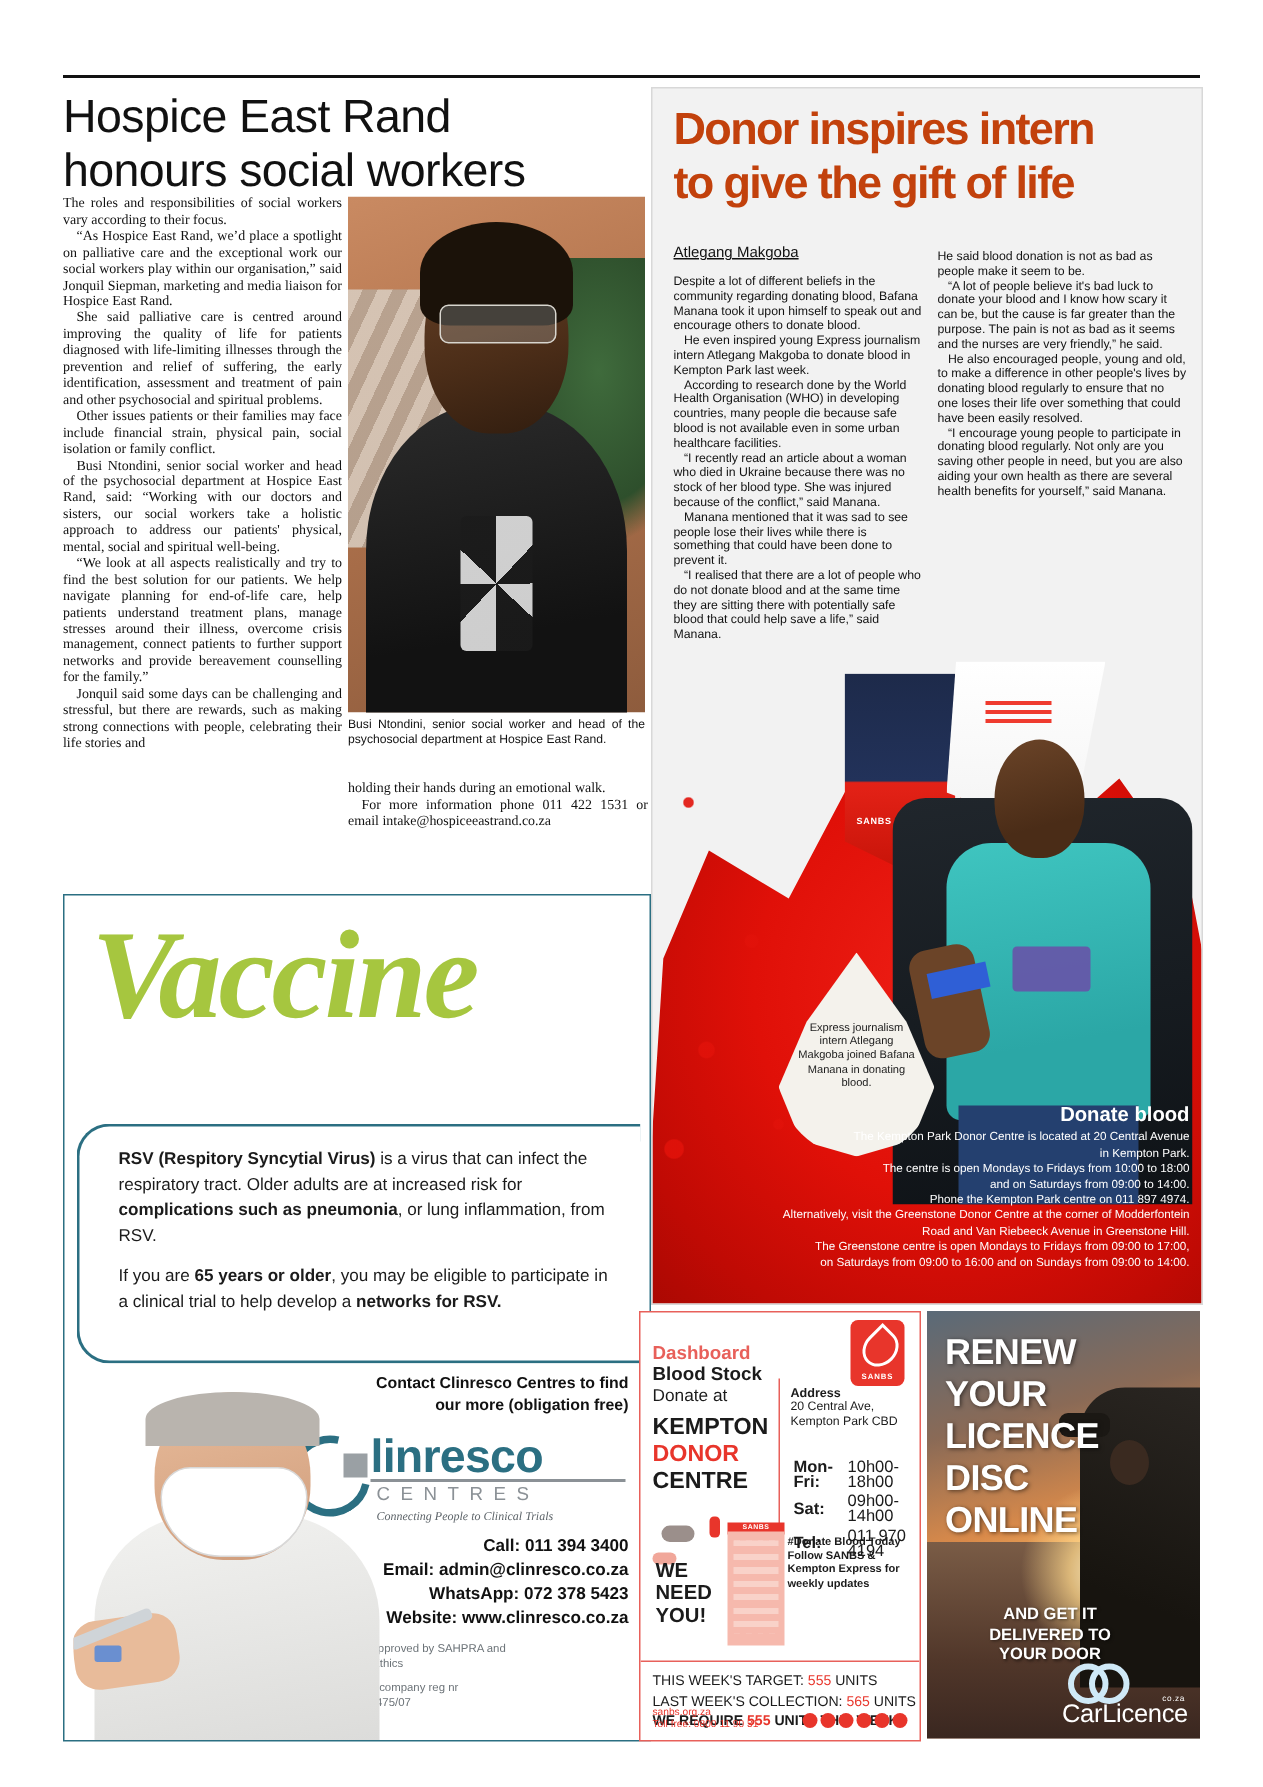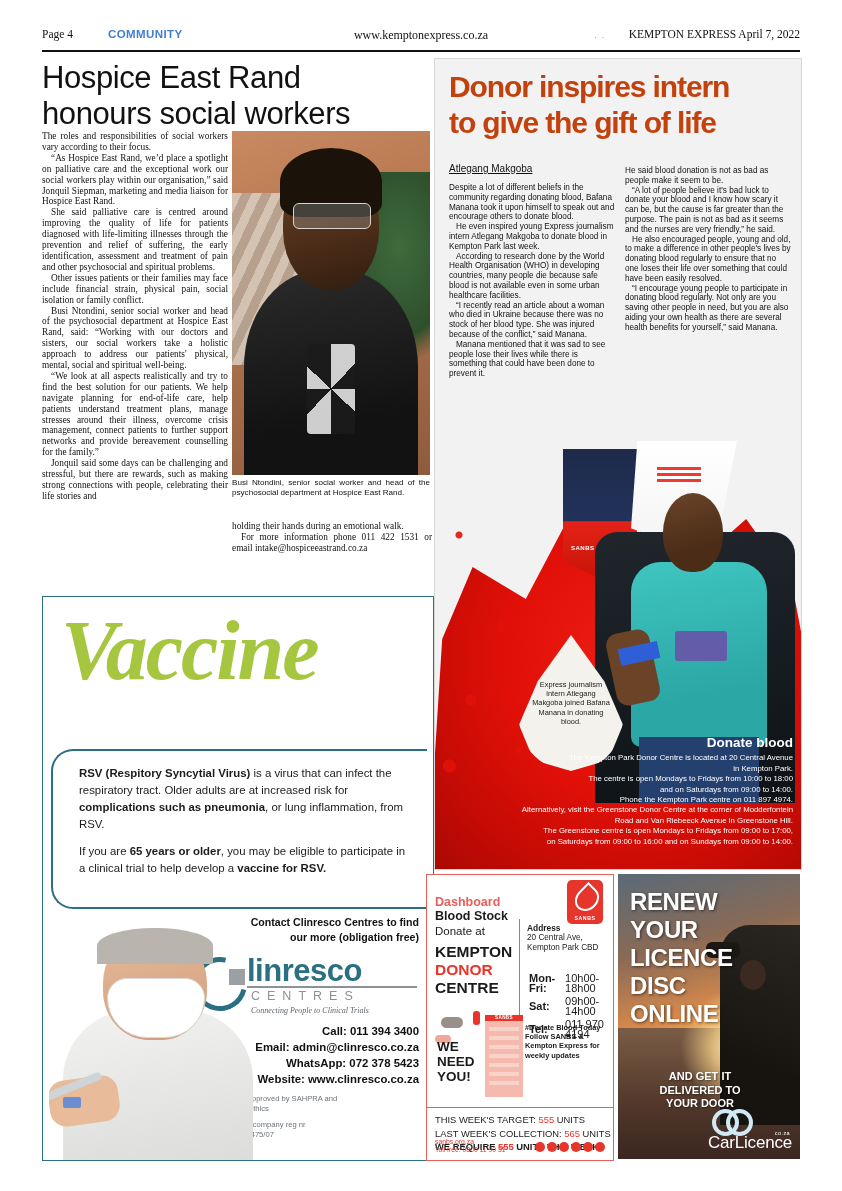--- a/index.html
+++ b/index.html
@@ -155,29 +155,20 @@
   .car-inf:before{left:0;}
   .car-inf:after{left:14px;}
   .car-brand{position:absolute;right:0;bottom:0;font-family:"Liberation Sans",sans-serif;font-size:17px;font-weight:normal;color:#fff;letter-spacing:-.2px;}
   .car-co{position:absolute;right:2px;bottom:17px;font-size:5.5px;color:#fff;letter-spacing:.4px;}
 </style>
 </head>
 <body>
 
 <div class="page">
 
-  <div class="masthead">
-    <div class="mh-row">
-      <span class="mh-page">Page 4</span>
-      <span class="mh-section">COMMUNITY</span>
-    </div>
-    <span class="mh-url">www.kemptonexpress.co.za</span>
-    <span class="mh-dots">· ·</span>
-    <span class="mh-right">KEMPTON EXPRESS  April 7, 2022</span>
-  </div>
   <div class="mh-rule"></div>
 
   <div class="left-story">
     <div class="ls-head">Hospice East Rand</div>
     <div class="ls-head">honours social workers</div>
   </div>
 
   <div class="ls-body">
     <p class="first">The roles and responsibilities of social workers vary according to their focus.</p>
     <p>“As Hospice East Rand, we’d place a spotlight on palliative care and the exceptional work our social workers play within our organisation,” said Jonquil Siepman, marketing and media liaison for Hospice East Rand.</p>
@@ -212,20 +203,21 @@
       <div>to give the gift of life</div>
     </div>
     <div class="byline">Atlegang Makgoba</div>
 
     <div class="rs-col rs-col1">
       <p class="first">Despite a lot of different beliefs in the community regarding donating blood, Bafana Manana took it upon himself to speak out and encourage others to donate blood.</p>
       <p>He even inspired young Express journalism intern Atlegang Makgoba to donate blood in Kempton Park last week.</p>
       <p>According to research done by the World Health Organisation (WHO) in developing countries, many people die because safe blood is not available even in some urban healthcare facilities.</p>
       <p>“I recently read an article about a woman who died in Ukraine because there was no stock of her blood type. She was injured because of the conflict,” said Manana.</p>
       <p>Manana mentioned that it was sad to see people lose their lives while there is something that could have been done to prevent it.</p>
+      <p>“I realised that there are a lot of people who do not donate blood and at the same time they are sitting there with potentially safe blood that could help save a life,” said Manana.</p>
     </div>
 
     <div class="rs-col rs-col2">
       <p class="first">He said blood donation is not as bad as people make it seem to be.</p>
       <p>“A lot of people believe it's bad luck to donate your blood and I know how scary it can be, but the cause is far greater than the purpose. The pain is not as bad as it seems and the nurses are very friendly,” he said.</p>
       <p>He also encouraged people, young and old, to make a difference in other people's lives by donating blood regularly to ensure that no one loses their life over something that could have been easily resolved.</p>
       <p>“I encourage young people to participate in donating blood regularly. Not only are you saving other people in need, but you are also aiding your own health as there are several health benefits for yourself,” said Manana.</p>
     </div>
 
     <div class="splash">
@@ -264,21 +256,21 @@
   </div>
 
   <div class="vaccine-ad">
     <div class="vac-script">Vaccine</div>
     <div class="vac-box"></div>
 
     <div class="vac-p vac-p1">
       <b>RSV (Respitory Syncytial Virus)</b><span> is a virus that can infect the respiratory tract. Older adults are at increased risk for </span><b>complications such as pneumonia</b><span>, or lung inflammation, from RSV.</span>
     </div>
     <div class="vac-p vac-p2">
-      <span>If you are </span><b>65 years or older</b><span>, you may be eligible to participate in a clinical trial to help develop a </span><b>vaccine for RSV.</b>
+      <span>If you are </span><b>65 years or older</b><span>, you may be eligible to participate in a clinical trial to help develop a </span><b>networks for RSV.</b>
     </div>
 
     <div class="vac-contact">
       <div>Contact Clinresco Centres to find</div>
       <div>our more (obligation free)</div>
     </div>
 
     <div class="clin-logo">
       <div class="clin-c"></div>
       <div class="clin-sq"></div>

